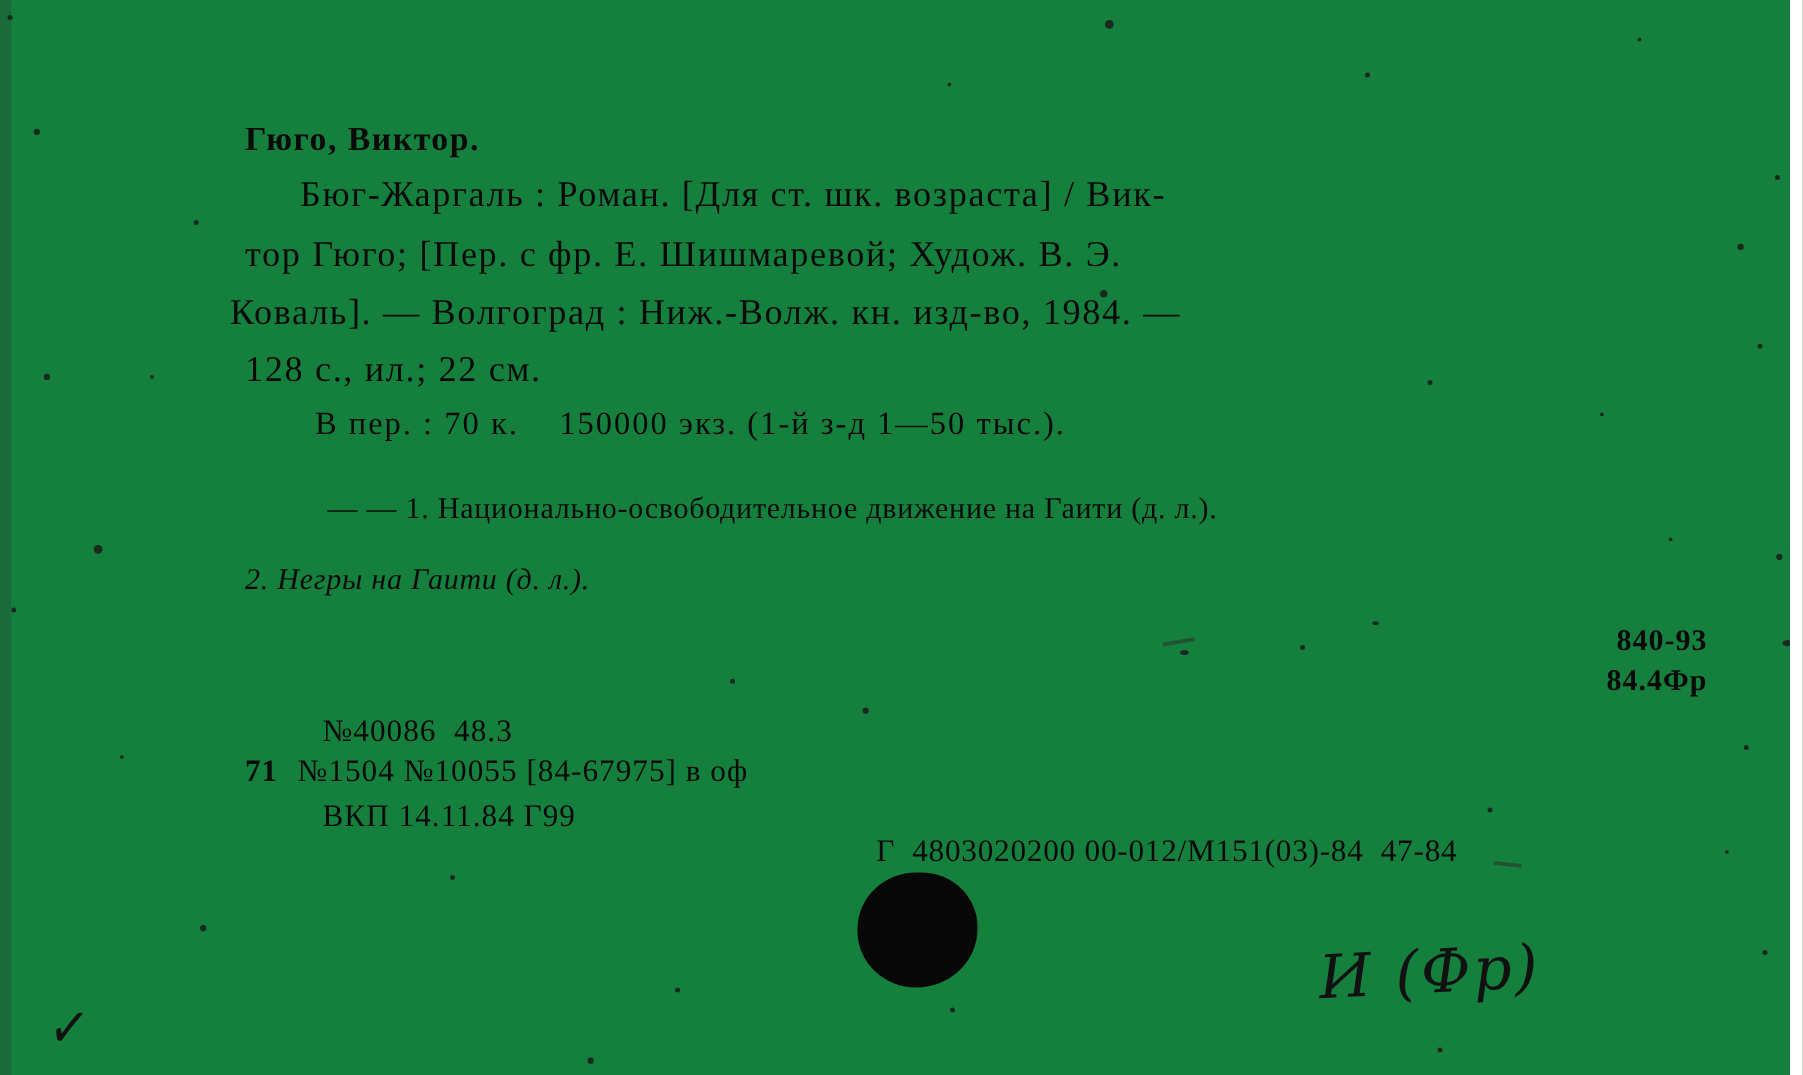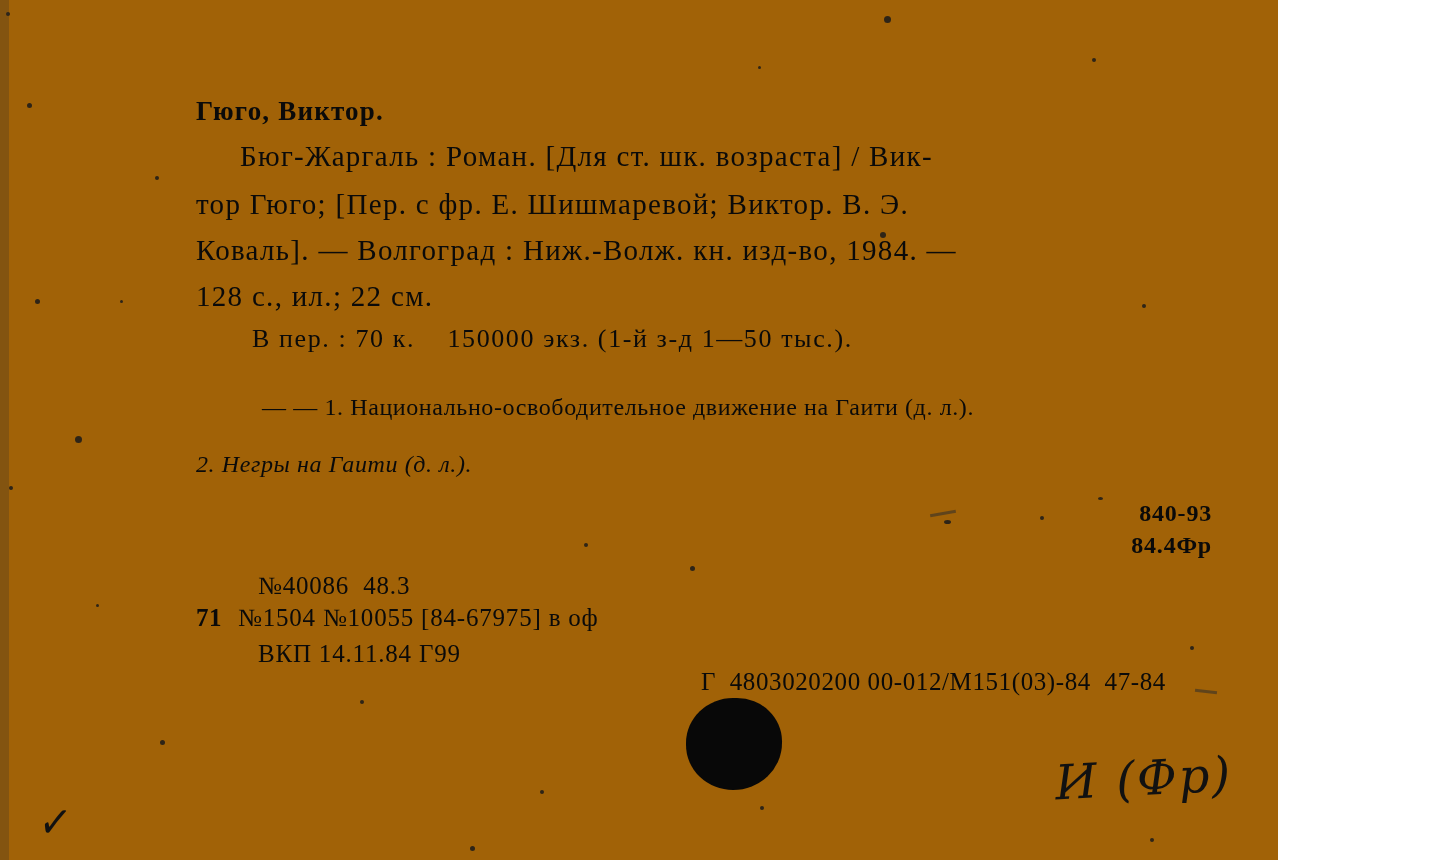--- a/index.html
+++ b/index.html
@@ -2,23 +2,23 @@
 <html><head>
 <meta charset="utf-8">
 <style>
   html, body {
     margin: 0;
     padding: 0;
     background: #ffffff;
   }
   #card {
     position: relative;
-    width: 1278px;
+    width: 1432px;
     height: 860px;
-    background: #a16207;
+    background: #15803d;
     overflow: hidden;
     font-family: "Liberation Serif", serif;
     color: #0a0a0a;
   }
 
   
   .speck {
     position: absolute;
     background: #1a1a1a;
     border-radius: 50%;
@@ -161,22 +161,22 @@
   <div class="speck" style="left:96px;  top:604px; width:3px;  height:3px;"></div>
   <div class="speck" style="left:1335px;top:430px; width:3px;  height:3px;"></div>
   <div class="streak" style="left:0px;   top:0px;   width:9px;  height:860px; opacity:.25;"></div>
   <div class="streak" style="left:1434px;top:0px;   width:8px;  height:860px; opacity:.2;"></div>
   <div class="streak" style="left:930px; top:512px; width:26px; height:3px; transform:rotate(-10deg);"></div>
   <div class="streak" style="left:1195px;top:690px; width:22px; height:3px; transform:rotate(6deg);"></div>
 
   <div class="line author" style="left:196px; top:96px;">Гюго, Виктор.</div>
 
   <div class="line body-line" style="left:240px; top:140px;">Бюг-Жаргаль : Роман. [Для ст. шк. возраста] / Вик-</div>
-  <div class="line body-line" style="left:196px; top:188px;">тор Гюго; [Пер. с фр. Е. Шишмаревой; Виктор. В. Э.</div>
-  <div class="line body-line" style="left:196px; top:234px;">Коваль]. — Волгоград : Ниж.-Волж. кн. изд-во, 1984. —</div>
+  <div class="line body-line" style="left:196px; top:188px;">тор Гюго; [Пер. с фр. Е. Шишмаревой; Худож. В. Э.</div>
+  <div class="line body-line" style="left:184px; top:234px;">Коваль]. — Волгоград : Ниж.-Волж. кн. изд-во, 1984. —</div>
   <div class="line body-line" style="left:196px; top:280px;">128 с., ил.; 22 см.</div>
 
   <div class="line imprint-line" style="left:252px; top:324px;">В пер. : 70 к.    150000 экз. (1-й з-д 1—50 тыс.).</div>
 
   <div class="line subject-line" style="left:262px; top:394px;">— — 1. Национально-освободительное движение на Гаити (д. л.).</div>
   <div class="line subject-line" style="left:196px; top:451px;font-style:italic;">2. Негры на Гаити (д. л.).</div>
 
   <div class="line class-line" style="right:66px; top:500px;">840-93</div>
   <div class="line class-line" style="right:66px; top:532px;">84.4Фр</div>
 

